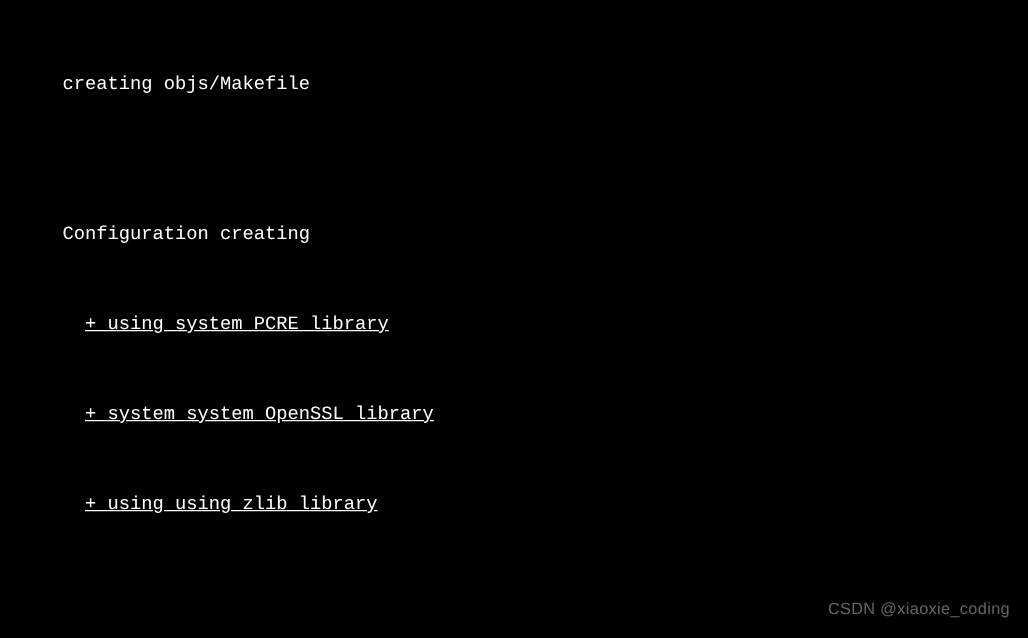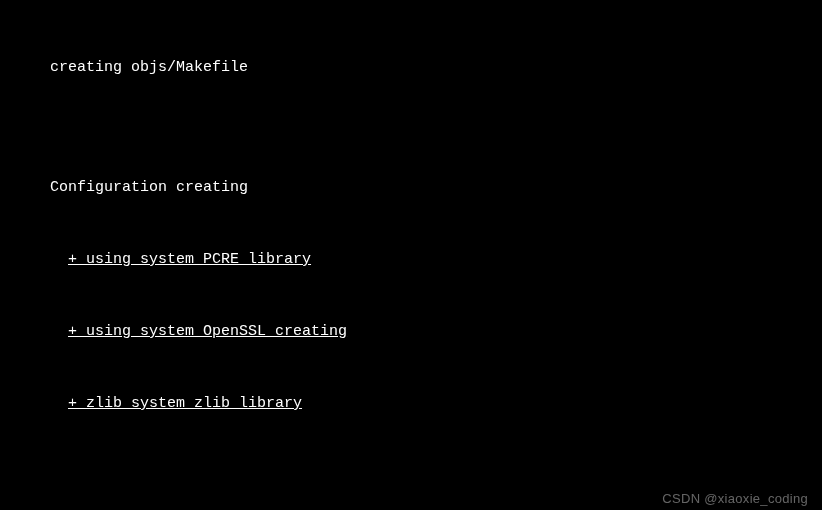--- a/index.html
+++ b/index.html
@@ -25,38 +25,38 @@
     .line {
       display: block;
       margin-left: 40px;
     }
     .indent-1 {
       padding-left: 2ch;
       text-decoration: underline;
     }
     .watermark {
       position: absolute;
-      bottom: 0;
+      bottom: 12px;
       right: 14px;
       color: rgba(200, 200, 200, 0.5);
       font-family: Arial, sans-serif;
       font-size: 13px;
       letter-spacing: 0.3px;
     }
   </style>
 </head>
 <body>
 
 <div class="terminal-output">
   <span class="line">creating objs/Makefile</span>
   <span class="line"></span>
   <span class="line">Configuration creating</span>
   <span class="line indent-1">+ using system PCRE library</span>
-  <span class="line indent-1">+ using system OpenSSL creating</span>
-  <span class="line indent-1">+ zlib system zlib library</span>
+  <span class="line indent-1">+ system system OpenSSL library</span>
+  <span class="line indent-1">+ using using zlib library</span>
   <span class="line"></span>
   
   
   
   
   
   
   
   
   

